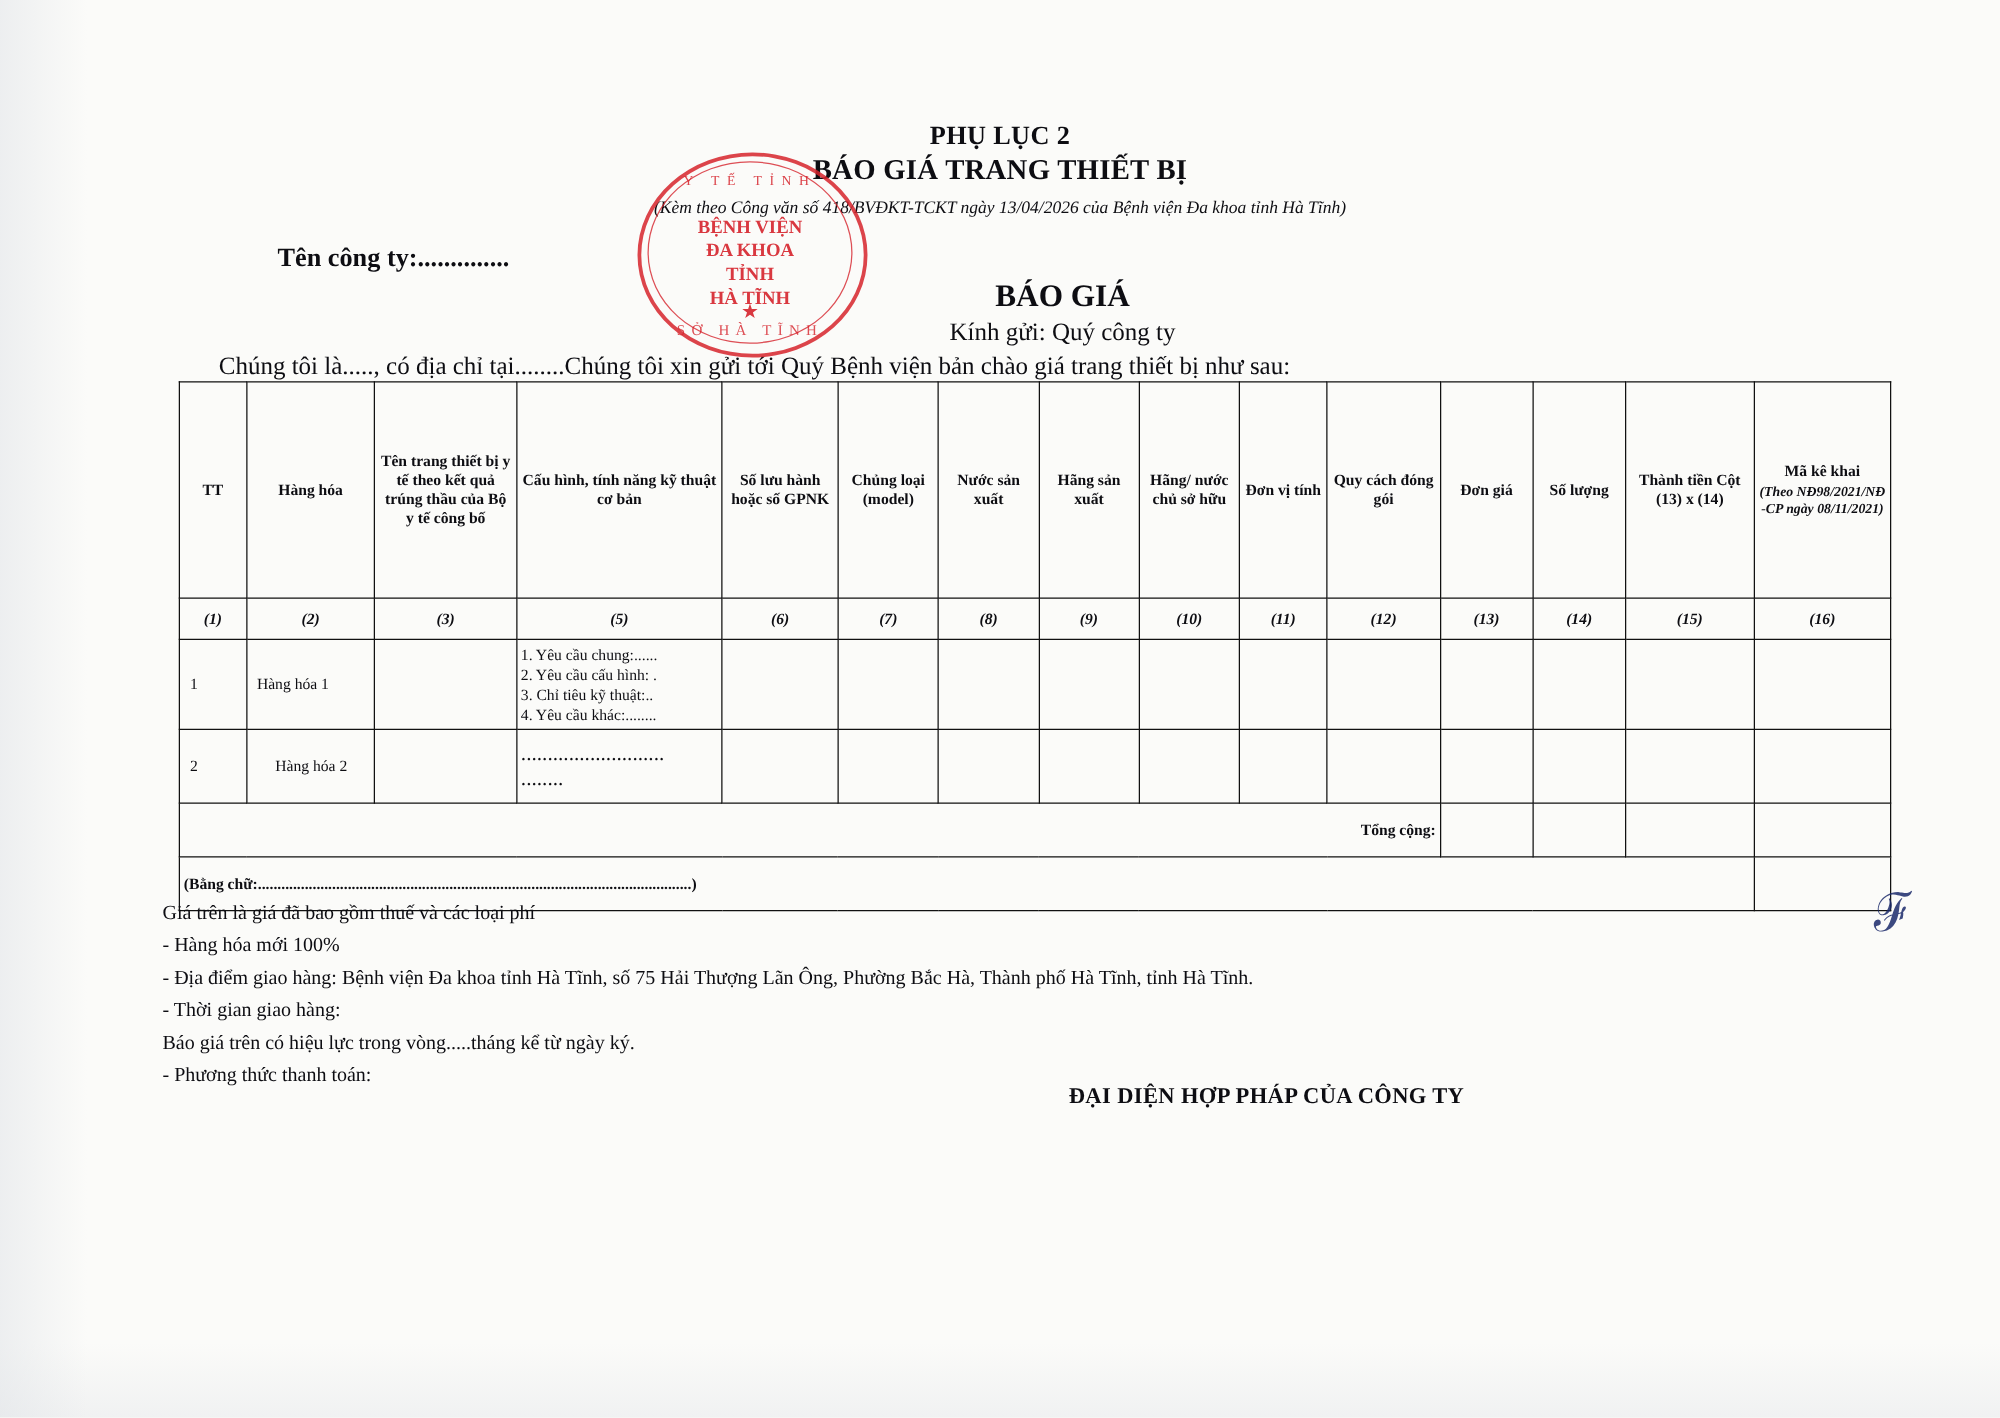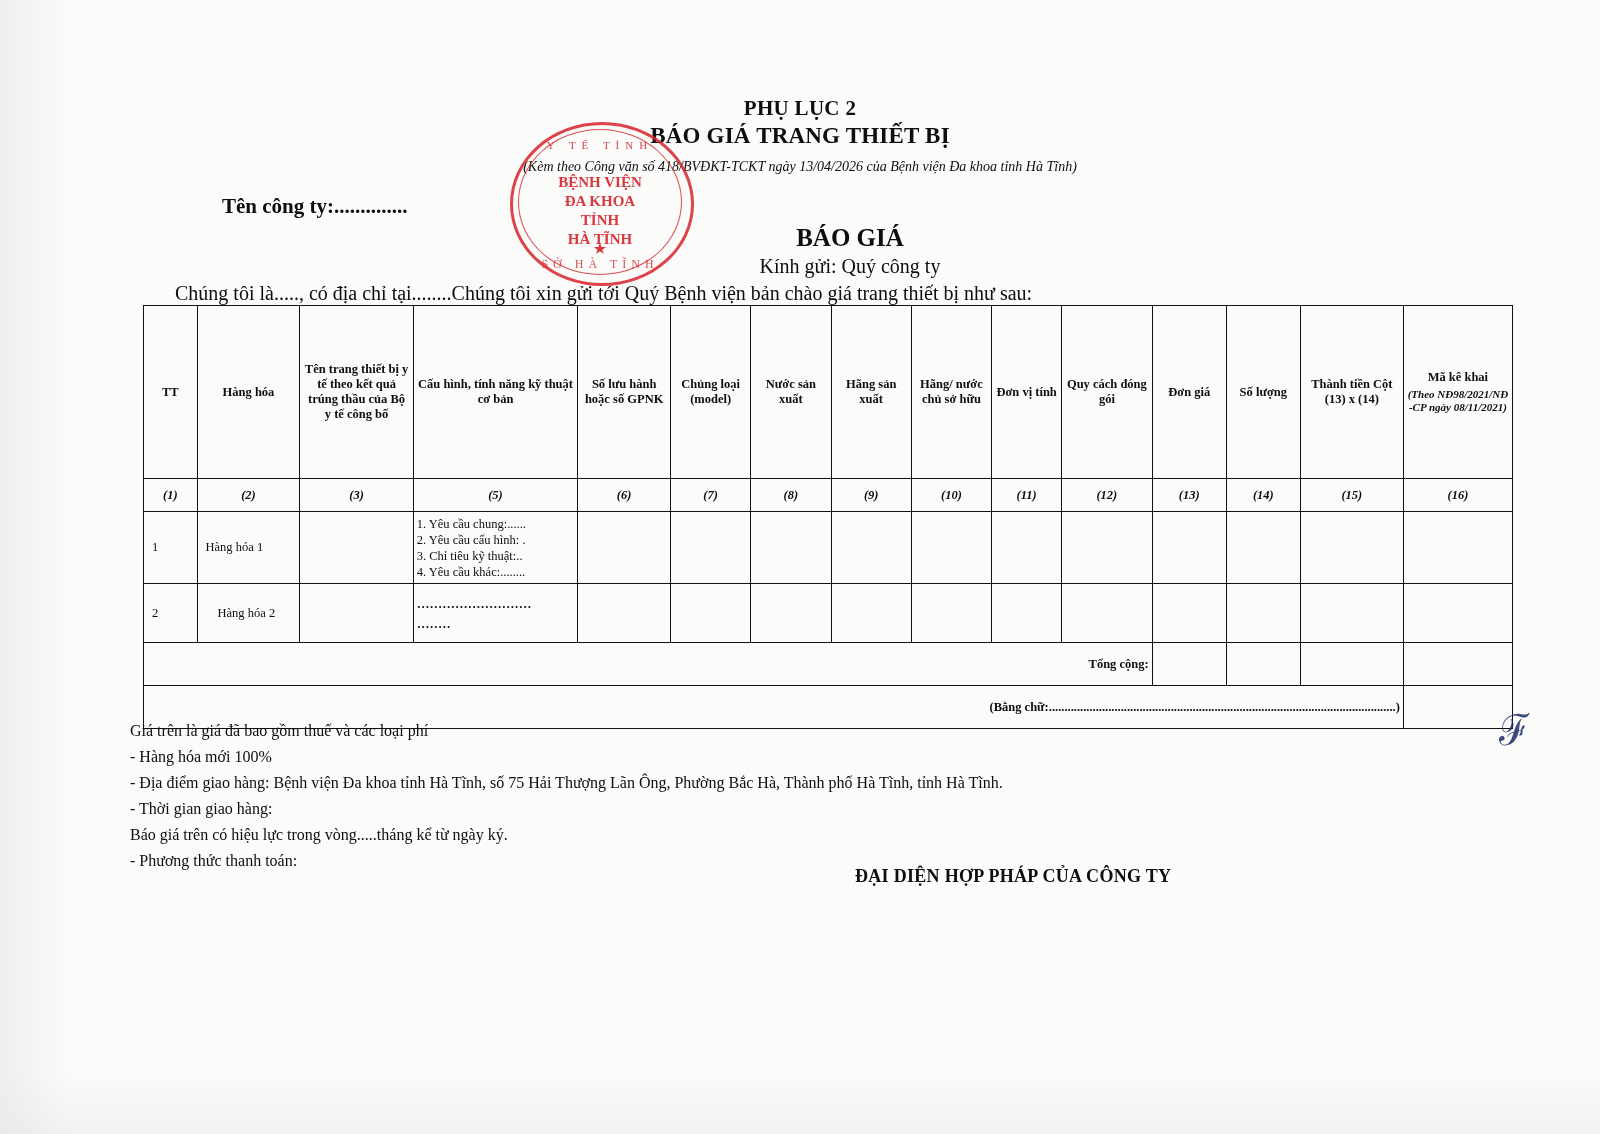--- a/index.html
+++ b/index.html
@@ -201,31 +201,31 @@
   td.r1.c1 { text-align: left; padding-left: 8px; }
   td.r1.c2 { text-align: left; padding-left: 8px; }
   td.r1.c5 { text-align: left; line-height: 16px; padding-top: 3px; }
   td.r2 {
     height: 54px;
     vertical-align: top;
     font-size: 19px;
     padding-top: 3px;
   }
   td.r2.c1 { text-align: left; padding-left: 8px; }
-  td.r2.c2 { text-align: left; padding-left: 20px; line-height: 24px; }
+  td.r2.c2 { text-align: center; padding-left: 4px; line-height: 24px; }
   td.r2.c5 { text-align: left; font-size: 17px; line-height: 20px; }
   td.total {
     text-align: right;
     font-weight: bold;
     font-size: 19px;
     height: 38px;
     padding-right: 42px;
   }
   td.words {
-    text-align: right;
+    text-align: left;
     font-weight: bold;
     font-size: 19px;
     height: 38px;
     padding-left: 240px;
   }
   td.blank { }
 
   .terms {
     position: absolute;
     left: 130px;

